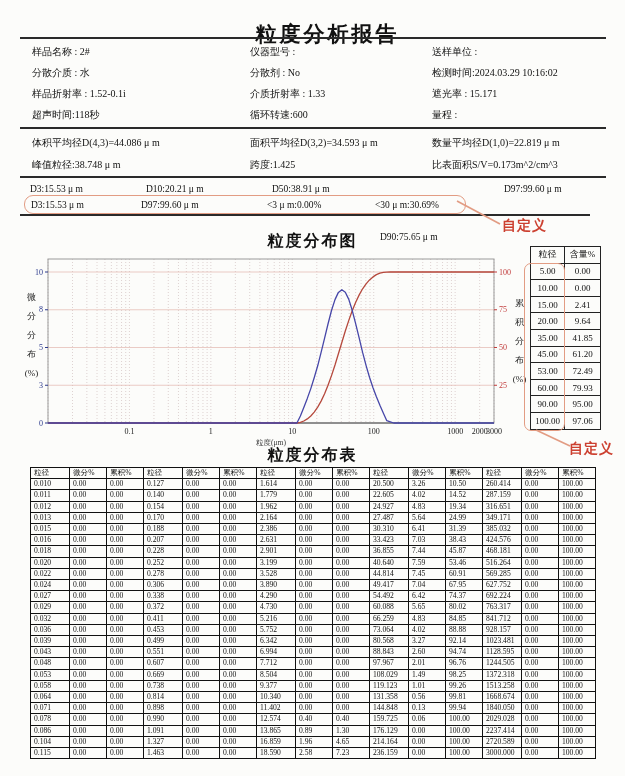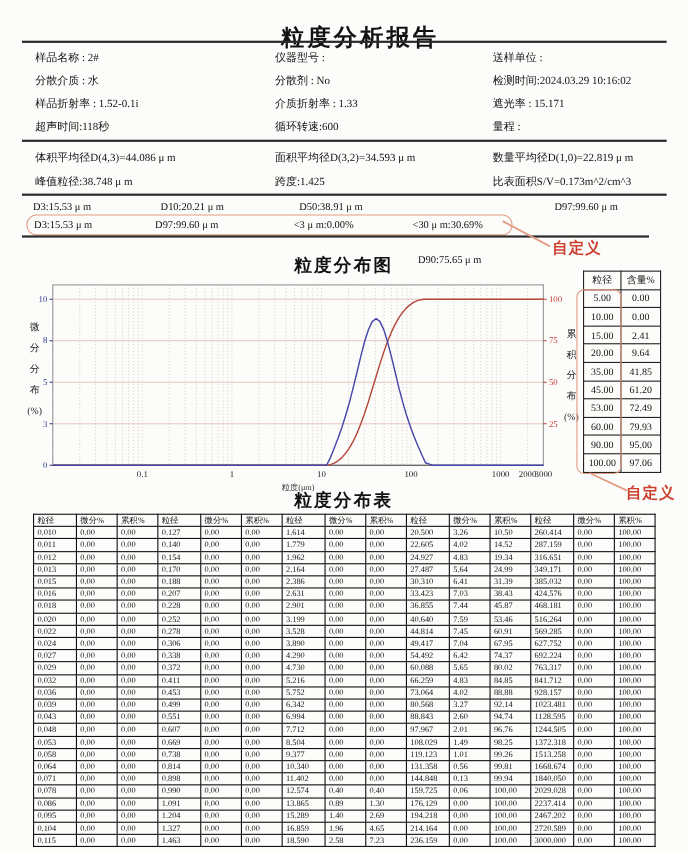--- a/index.html
+++ b/index.html
@@ -7,21 +7,21 @@
         font-family:"Liberation Serif","DejaVu Serif",serif;color:#111;}
   .abs{position:absolute;}
   h1.title{position:absolute;top:5px;left:0;width:100%;margin:15px;text-align:center;
            font-size:21px;font-weight:bold;letter-spacing:3px;}
   .rule{position:absolute;left:20px;width:586px;background:#2a2a2a;}
   .r1{top:37px;height:2px;}
   .r2{top:127px;height:2px;}
   .r3{top:176px;height:1.5px;}
   .r4{top:214px;height:1.5px;width:570px;}
   .irow{position:absolute;left:32px;width:575px;display:flex;font-size:10px;white-space:nowrap;}
-  .irow .c1{width:218px;} .irow .c2{width:182px;} .irow .c3{flex:1;margin-left:16px;}
+  .irow .c1{width:218px;} .irow .c2{width:182px;} .irow .c3{flex:1;}
   .drow{position:absolute;left:30px;top:184px;width:575px;display:flex;font-size:9.5px;white-space:nowrap;}
   .drow .d1{width:116px;} .drow .d2{width:126px;} .drow .d3{width:108px;} .drow .d4{width:124px;margin-top:48px;}
   .custom-box{position:absolute;left:24px;top:195px;width:434px;height:17px;
               border:1.6px solid #e29c83;border-radius:9px;display:flex;align-items:center;
               padding-left:6px;font-size:9.5px;white-space:nowrap;background:transparent;}
   .custom-box .d1{width:110px;} .custom-box .d2{width:126px;} .custom-box .d3{width:108px;}
   .annot{position:absolute;color:#cc4030;font-weight:bold;font-size:14px;letter-spacing:1px;}
   .sec-title{position:absolute;left:0;width:100%;margin:0;text-align:center;
              font-size:16px;font-weight:bold;letter-spacing:2px;}
   .vlabel{position:absolute;width:15px;font-size:9px;line-height:19px;text-align:center;color:#222;}
@@ -685,37 +685,20 @@
           <td>0.89</td>
           <td>1.30</td>
           <td>176.129</td>
           <td>0.00</td>
           <td>100.00</td>
           <td>2237.414</td>
           <td>0.00</td>
           <td>100.00</td>
         </tr>
         <tr>
-          <td>0.095</td>
-          <td>0.00</td>
-          <td>0.00</td>
-          <td>1.204</td>
-          <td>0.00</td>
-          <td>0.00</td>
-          <td>15.289</td>
-          <td>1.40</td>
-          <td>2.69</td>
-          <td>194.218</td>
-          <td>0.00</td>
-          <td>100.00</td>
-          <td>2467.202</td>
-          <td>0.00</td>
-          <td>100.00</td>
-        </tr>
-        <tr>
           <td>0.104</td>
           <td>0.00</td>
           <td>0.00</td>
           <td>1.327</td>
           <td>0.00</td>
           <td>0.00</td>
           <td>16.859</td>
           <td>1.96</td>
           <td>4.65</td>
           <td>214.164</td>

